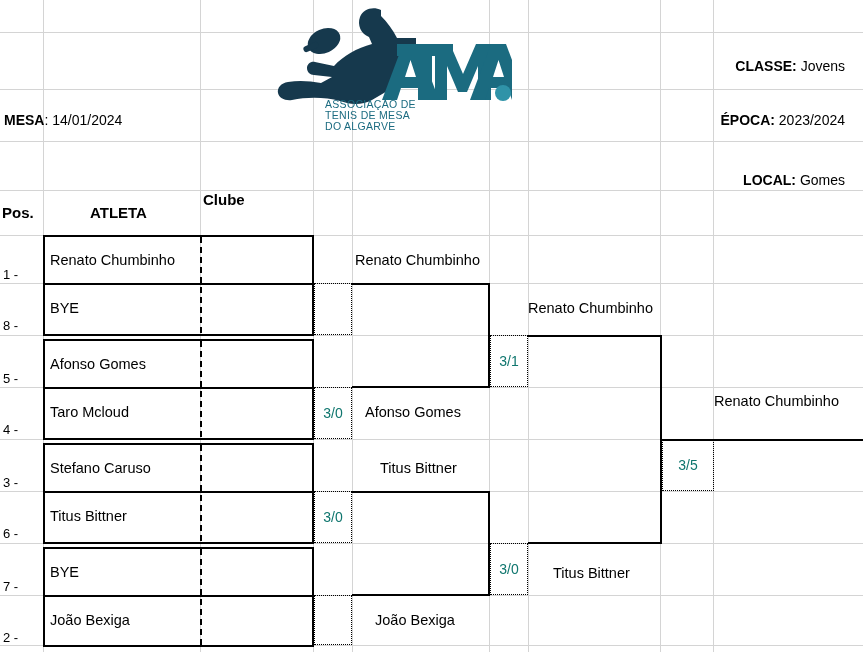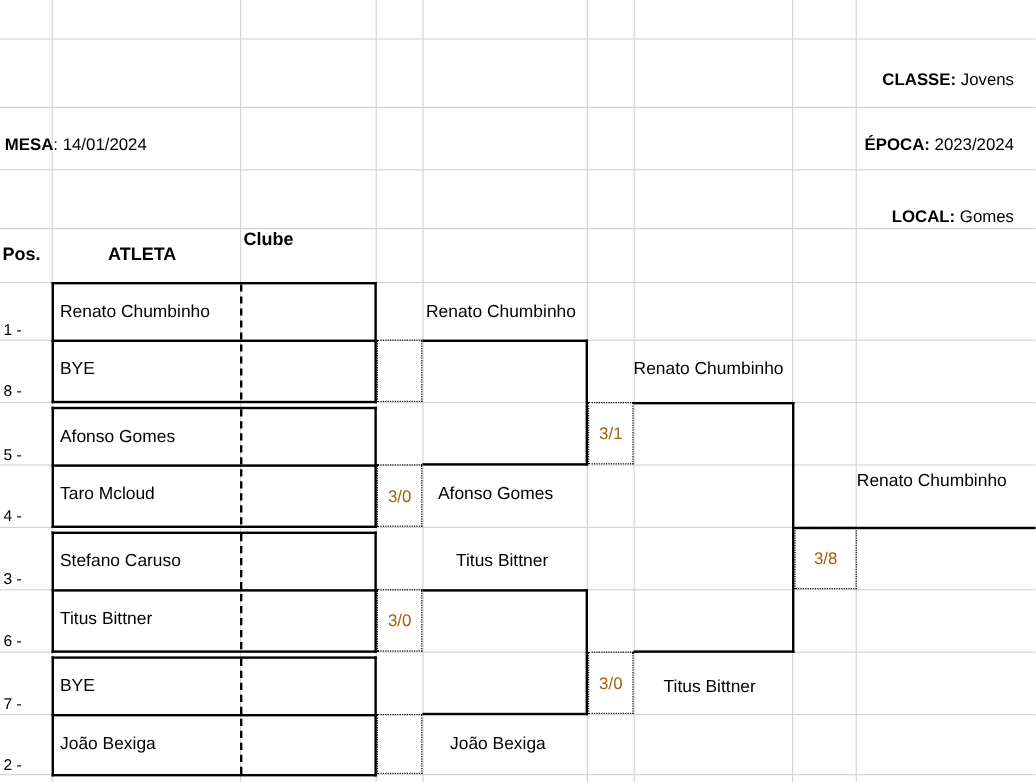--- a/index.html
+++ b/index.html
@@ -65,21 +65,21 @@
   .seed{
     position:absolute;
     font-size:13px;color:#000;line-height:1;white-space:nowrap;
   }
 
   
   .score{
     position:absolute;
     border:1px dotted #000;
     box-sizing:border-box;
-    font-size:14px;color:#a16207;
+    font-size:14px;color:#0f766e;
     display:flex;align-items:center;justify-content:center;
     background:transparent;
   }
 </style>
 </head>
 <body>
 
 <div id="sheet">
 
   <div class="gl v" style="left:43px;top:0;height:652px;"></div>
@@ -98,20 +98,55 @@
   <div class="gl h" style="left:0;top:235px;width:863px;"></div>
   <div class="gl h" style="left:0;top:283px;width:863px;"></div>
   <div class="gl h" style="left:0;top:335px;width:863px;"></div>
   <div class="gl h" style="left:0;top:387px;width:863px;"></div>
   <div class="gl h" style="left:0;top:439px;width:863px;"></div>
   <div class="gl h" style="left:0;top:491px;width:863px;"></div>
   <div class="gl h" style="left:0;top:543px;width:863px;"></div>
   <div class="gl h" style="left:0;top:595px;width:863px;"></div>
   <div class="gl h" style="left:0;top:645px;width:863px;"></div>
 
+  <div id="logo">
+    <svg width="235" height="128" viewBox="0 0 235 128" xmlns="http://www.w3.org/2000/svg">
+
+      <g fill="#16394d">
+        <path d="M104,6 C96,2 86,5 83,13 C80,21 84,30 92,33 L95,40
+                 C80,44 66,52 57,62 L38,58 C34,57 30,60 30,64
+                 C30,68 33,71 37,71 L55,73 L44,79
+                 C33,77 22,76 11,78 C4,79 0,84 1,89 C2,94 8,97 15,96
+                 C30,93 48,93 63,97 L70,99
+                 C78,101 88,100 95,96 L112,86
+                 C118,83 122,77 123,71 L126,50
+                 L139,50 L139,34 L120,34
+                 C116,26 110,18 104,12 Z"></path>
+        <ellipse cx="47" cy="37" rx="17" ry="12" transform="rotate(-24 47 37)"></ellipse>
+        <rect x="26" y="40" width="16" height="6" rx="3" transform="rotate(-24 34 43)"></rect>
+      </g>
+
+      <g fill="#1b6b80">
+        <path d="M105,96 L126,40 L141,40 L162,96 L147,96 L143,84 L124,84 L120,96 Z
+                 M128,73 L139,73 L133.5,56 Z"></path>
+        <path d="M120,40 L176,40 L176,52 L155,52 L155,96 L141,96 L141,52 L120,52 Z"></path>
+        <path d="M158,96 L158,40 L173,40 L186,70 L199,40 L214,40 L214,96 L201,96
+                 L201,62 L190,88 L181,88 L170,62 L170,96 Z"></path>
+        <path d="M193,96 L214,40 L229,40 L250,96 L235,96 L231,84 L212,84 L208,96 Z
+                 M216,73 L227,73 L221.5,56 Z"></path>
+      </g>
+      <circle cx="226" cy="89" r="8" fill="#2f93a8"></circle>
+
+      <g fill="#1b6b80" font-family="Liberation Sans, sans-serif" font-size="10.5" letter-spacing="0.3">
+        <text x="48" y="104">ASSOCIAÇÃO DE</text>
+        <text x="48" y="115">TENIS DE MESA</text>
+        <text x="48" y="126">DO ALGARVE</text>
+      </g>
+    </svg>
+  </div>
 
 
   <div class="hdr" style="left:4px;top:113px;">
     <b>MESA</b><span class="val">: 14/01/2024</span>
   </div>
 
   <div class="hdr right" style="right:18px;top:59px;">
     <b>CLASSE:</b>
     <span class="val">Jovens</span>
   </div>
@@ -201,17 +236,17 @@
 
   <div class="score" style="left:490px;top:335px;width:38px;height:52px;">3/1</div>
   <div class="score" style="left:490px;top:543px;width:38px;height:52px;">3/0</div>
 
   <div class="line h" style="left:528px;top:335px;width:134px;"></div>
   <div class="line h" style="left:528px;top:542px;width:134px;"></div>
   <div class="line v" style="left:660px;top:335px;height:209px;"></div>
 
   <div class="pname center" style="left:714px;top:392px;width:125px;">Renato Chumbinho</div>
 
-  <div class="score" style="left:662px;top:439px;width:52px;height:52px;">3/8</div>
+  <div class="score" style="left:662px;top:439px;width:52px;height:52px;">3/5</div>
 
   <div class="line h" style="left:662px;top:439px;width:201px;"></div>
 
 </div>
 
 </body></html>

